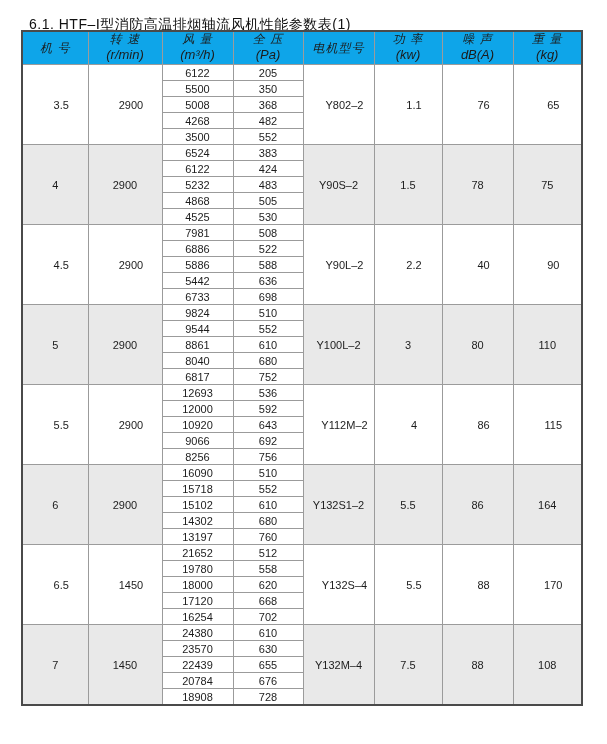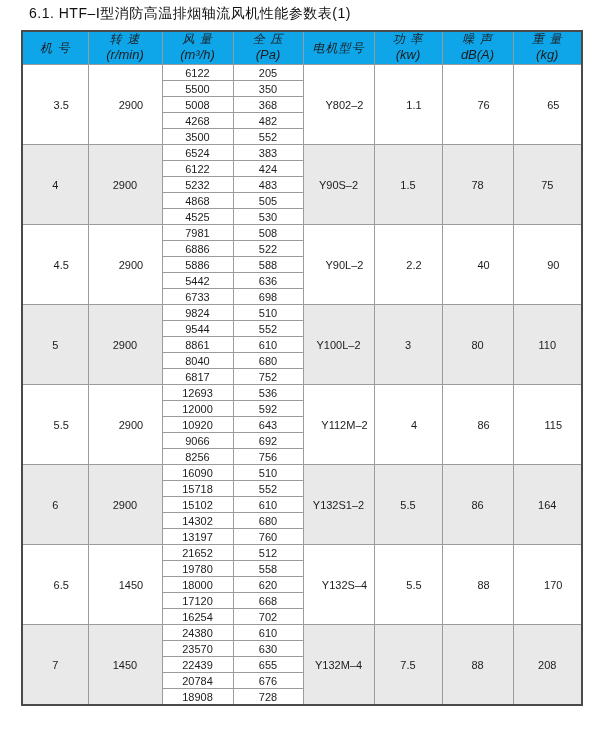--- a/index.html
+++ b/index.html
@@ -3,21 +3,21 @@
 <meta charset="utf-8">
 <style>
   html, body { margin:0; padding:0; }
   body {
     width:607px; height:744px; background:#ffffff;
     font-family:"Liberation Sans","DejaVu Sans",sans-serif;
     color:#1c1c1c;
   }
   .page { position:relative; width:607px; height:744px; overflow:hidden; background:#ffffff; }
   .title {
-    position:absolute; left:29px; top:5px;
+    position:absolute; left:29px; top:16px;
     font-size:14px; letter-spacing:0.5px; color:#111111;
     white-space:nowrap;
     text-align:right;
   }
   table.spec {
     position:absolute; left:21px; top:30px;
     border-collapse:collapse; table-layout:fixed;
     width:562px;
     border:2px solid #4a4a4a;
   }
@@ -252,21 +252,21 @@
           <td class="v">702</td>
         </tr>
         <tr>
           <td rowspan="5" class="grp-odd">7</td>
           <td rowspan="5" class="grp-odd">1450</td>
           <td class="v">24380</td>
           <td class="v">610</td>
           <td rowspan="5" class="grp-odd">Y132M–4</td>
           <td rowspan="5" class="grp-odd">7.5</td>
           <td rowspan="5" class="grp-odd">88</td>
-          <td rowspan="5" class="grp-odd">208</td>
+          <td rowspan="5" class="grp-odd">108</td>
         </tr>
         <tr>
           <td class="v">23570</td>
           <td class="v">630</td>
         </tr>
         <tr>
           <td class="v">22439</td>
           <td class="v">655</td>
         </tr>
         <tr>

